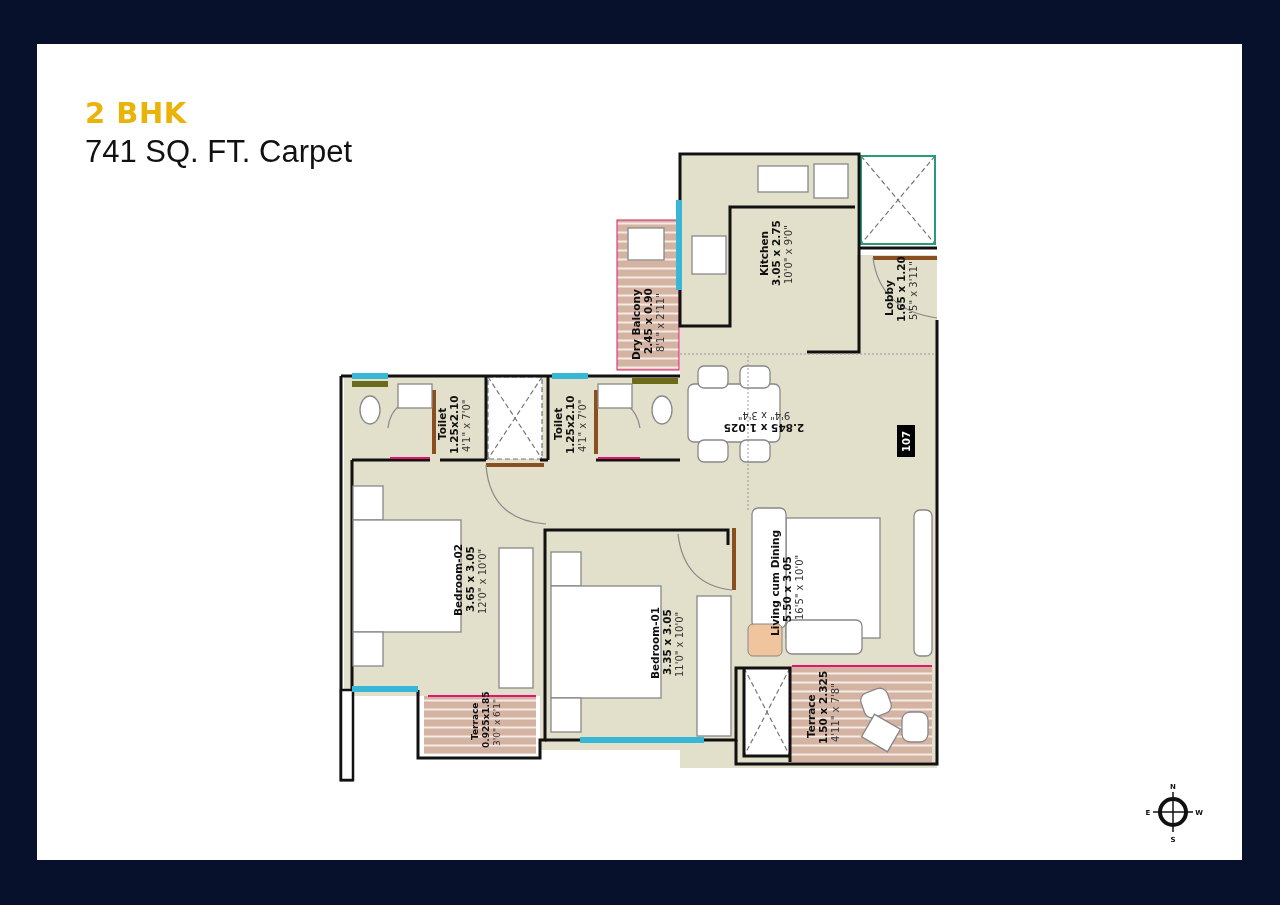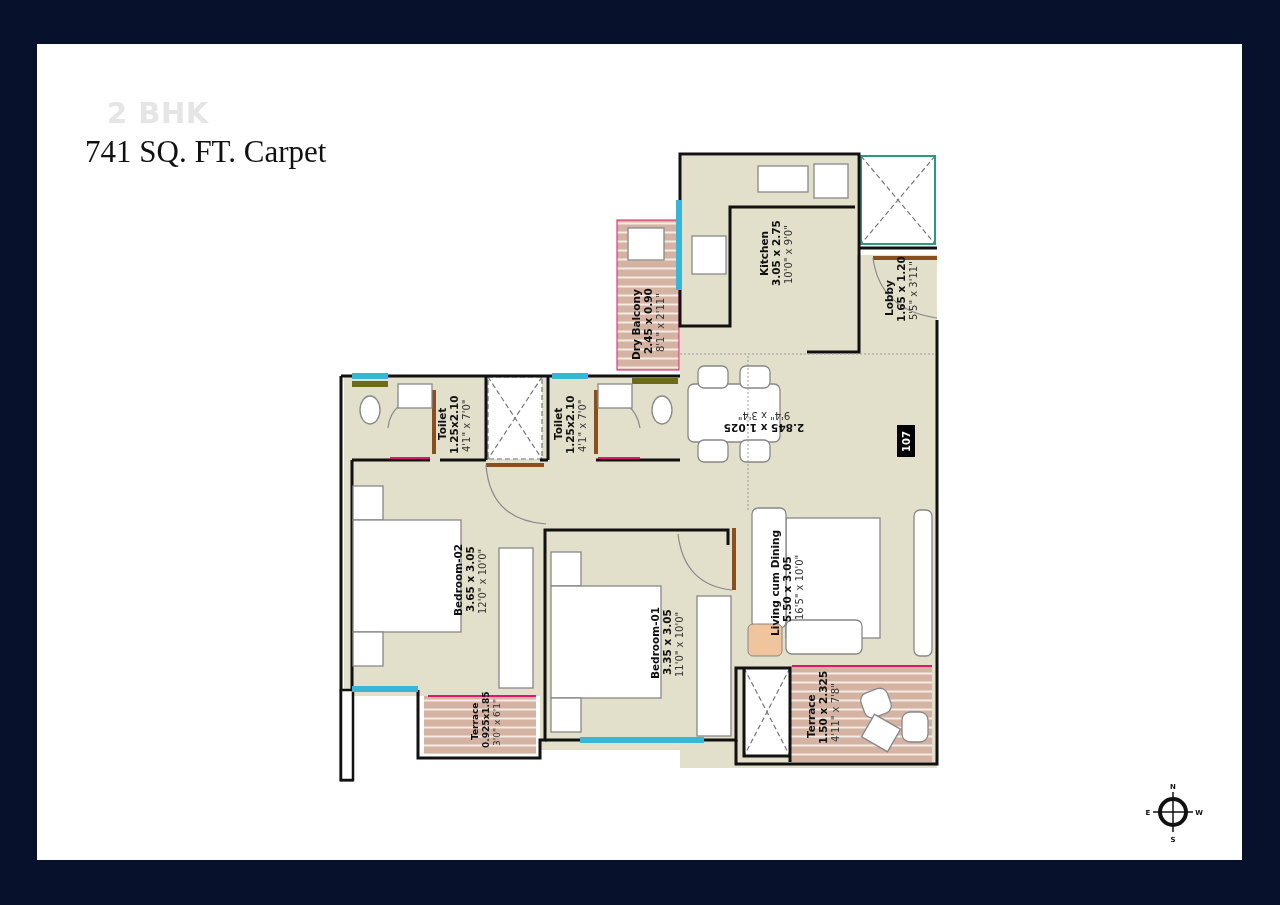--- a/index.html
+++ b/index.html
@@ -1,19 +1,19 @@
 <!DOCTYPE html>
 <html><head>
 <meta charset="utf-8">
 <style>
   html, body { margin:0; padding:0; }
   body { width:1280px; height:905px; background:#08112b; position:relative; overflow:hidden; font-family:"Liberation Sans", sans-serif; }
   .panel { position:absolute; left:37px; top:44px; width:1205px; height:816px; background:#ffffff; }
-  .title { position:absolute; left:85px; top:96px; font-size:29px; font-weight:bold; color:#e5e5e5; font-family:"DejaVu Sans", sans-serif; letter-spacing:0.5px;margin-left:22px; }
-  .subtitle { position:absolute; left:85px; top:134px; font-size:31px; color:#111; font-family:Liberation Serif, serif; font-weight:normal; }
+  .title { position:absolute; left:85px; top:96px; font-size:29px; font-weight:bold; color:#eab308; font-family:"DejaVu Sans", sans-serif; letter-spacing:0.5px; }
+  .subtitle { position:absolute; left:85px; top:134px; font-size:31px; color:#111; font-family:Liberation Sans, sans-serif; font-weight:normal; }
   svg.plan { position:absolute; left:0; top:0; }
   .lbl { font-family:"DejaVu Sans", sans-serif; fill:#111; }
   .b { font-weight:bold; font-size:10.5px; }
   .n { font-size:10px; fill:#333; }
 </style>
 </head>
 <body>
 
 <div class="panel"></div>
 <div class="title">2 BHK</div>

